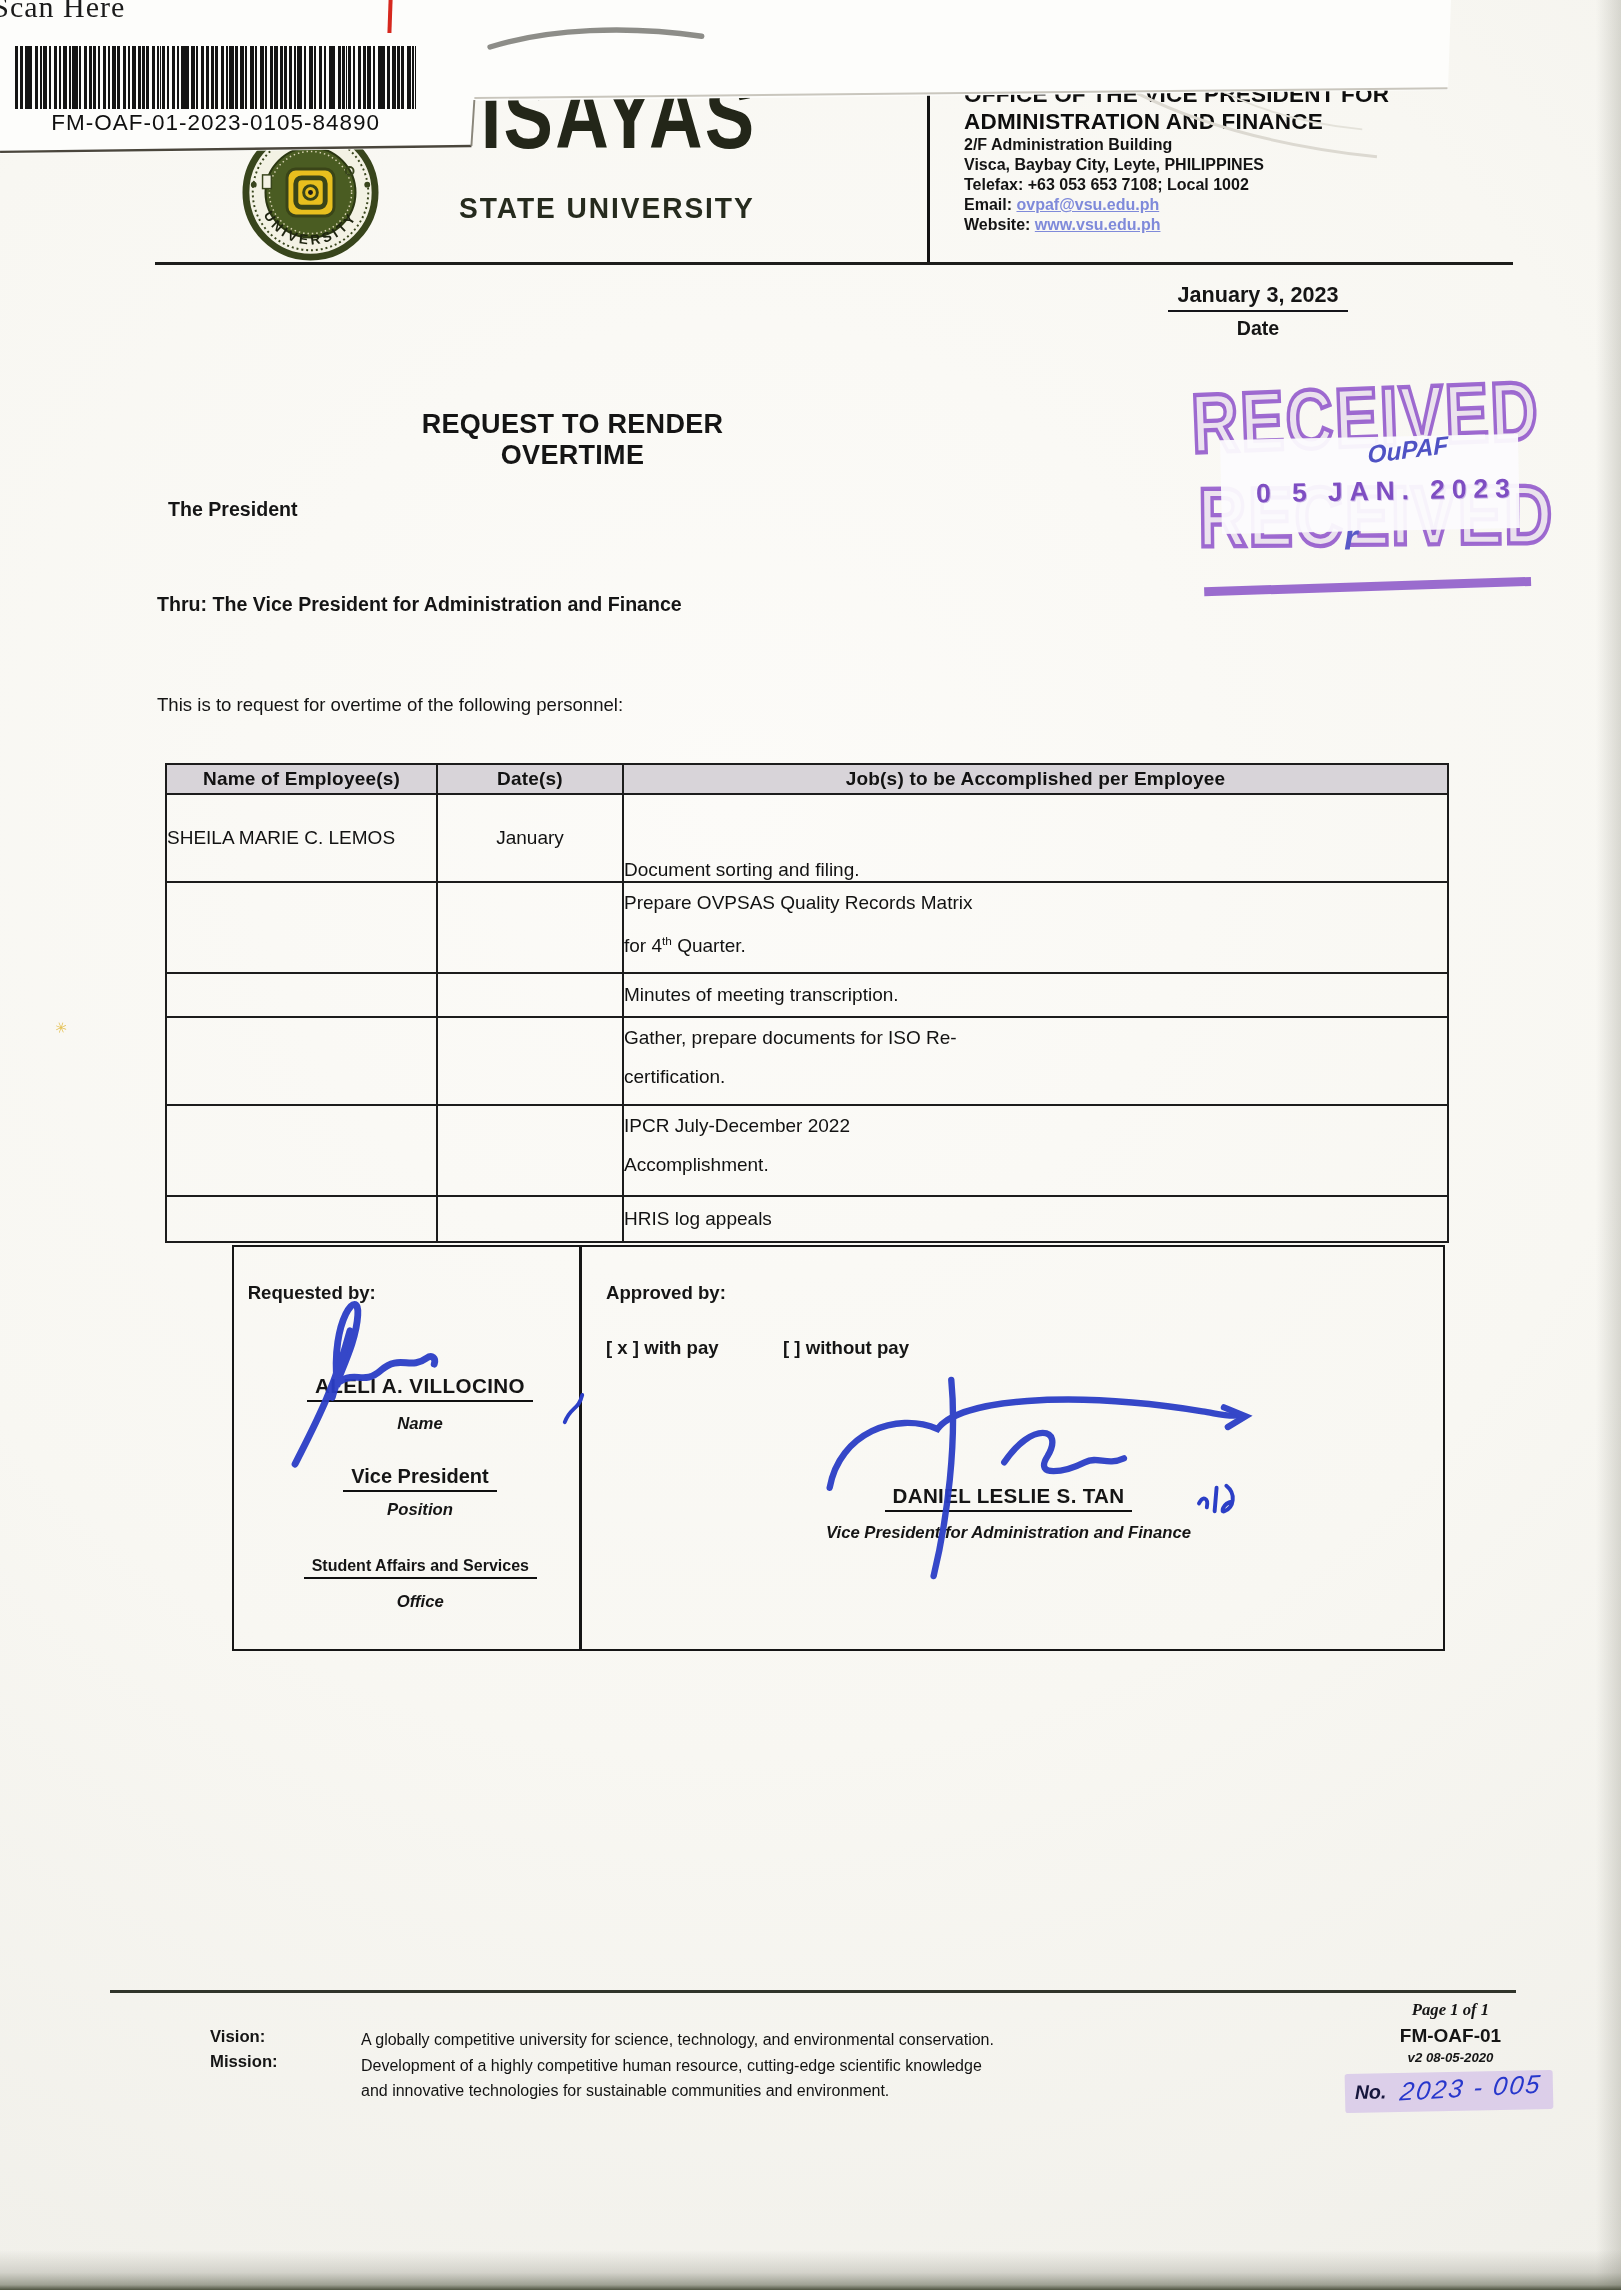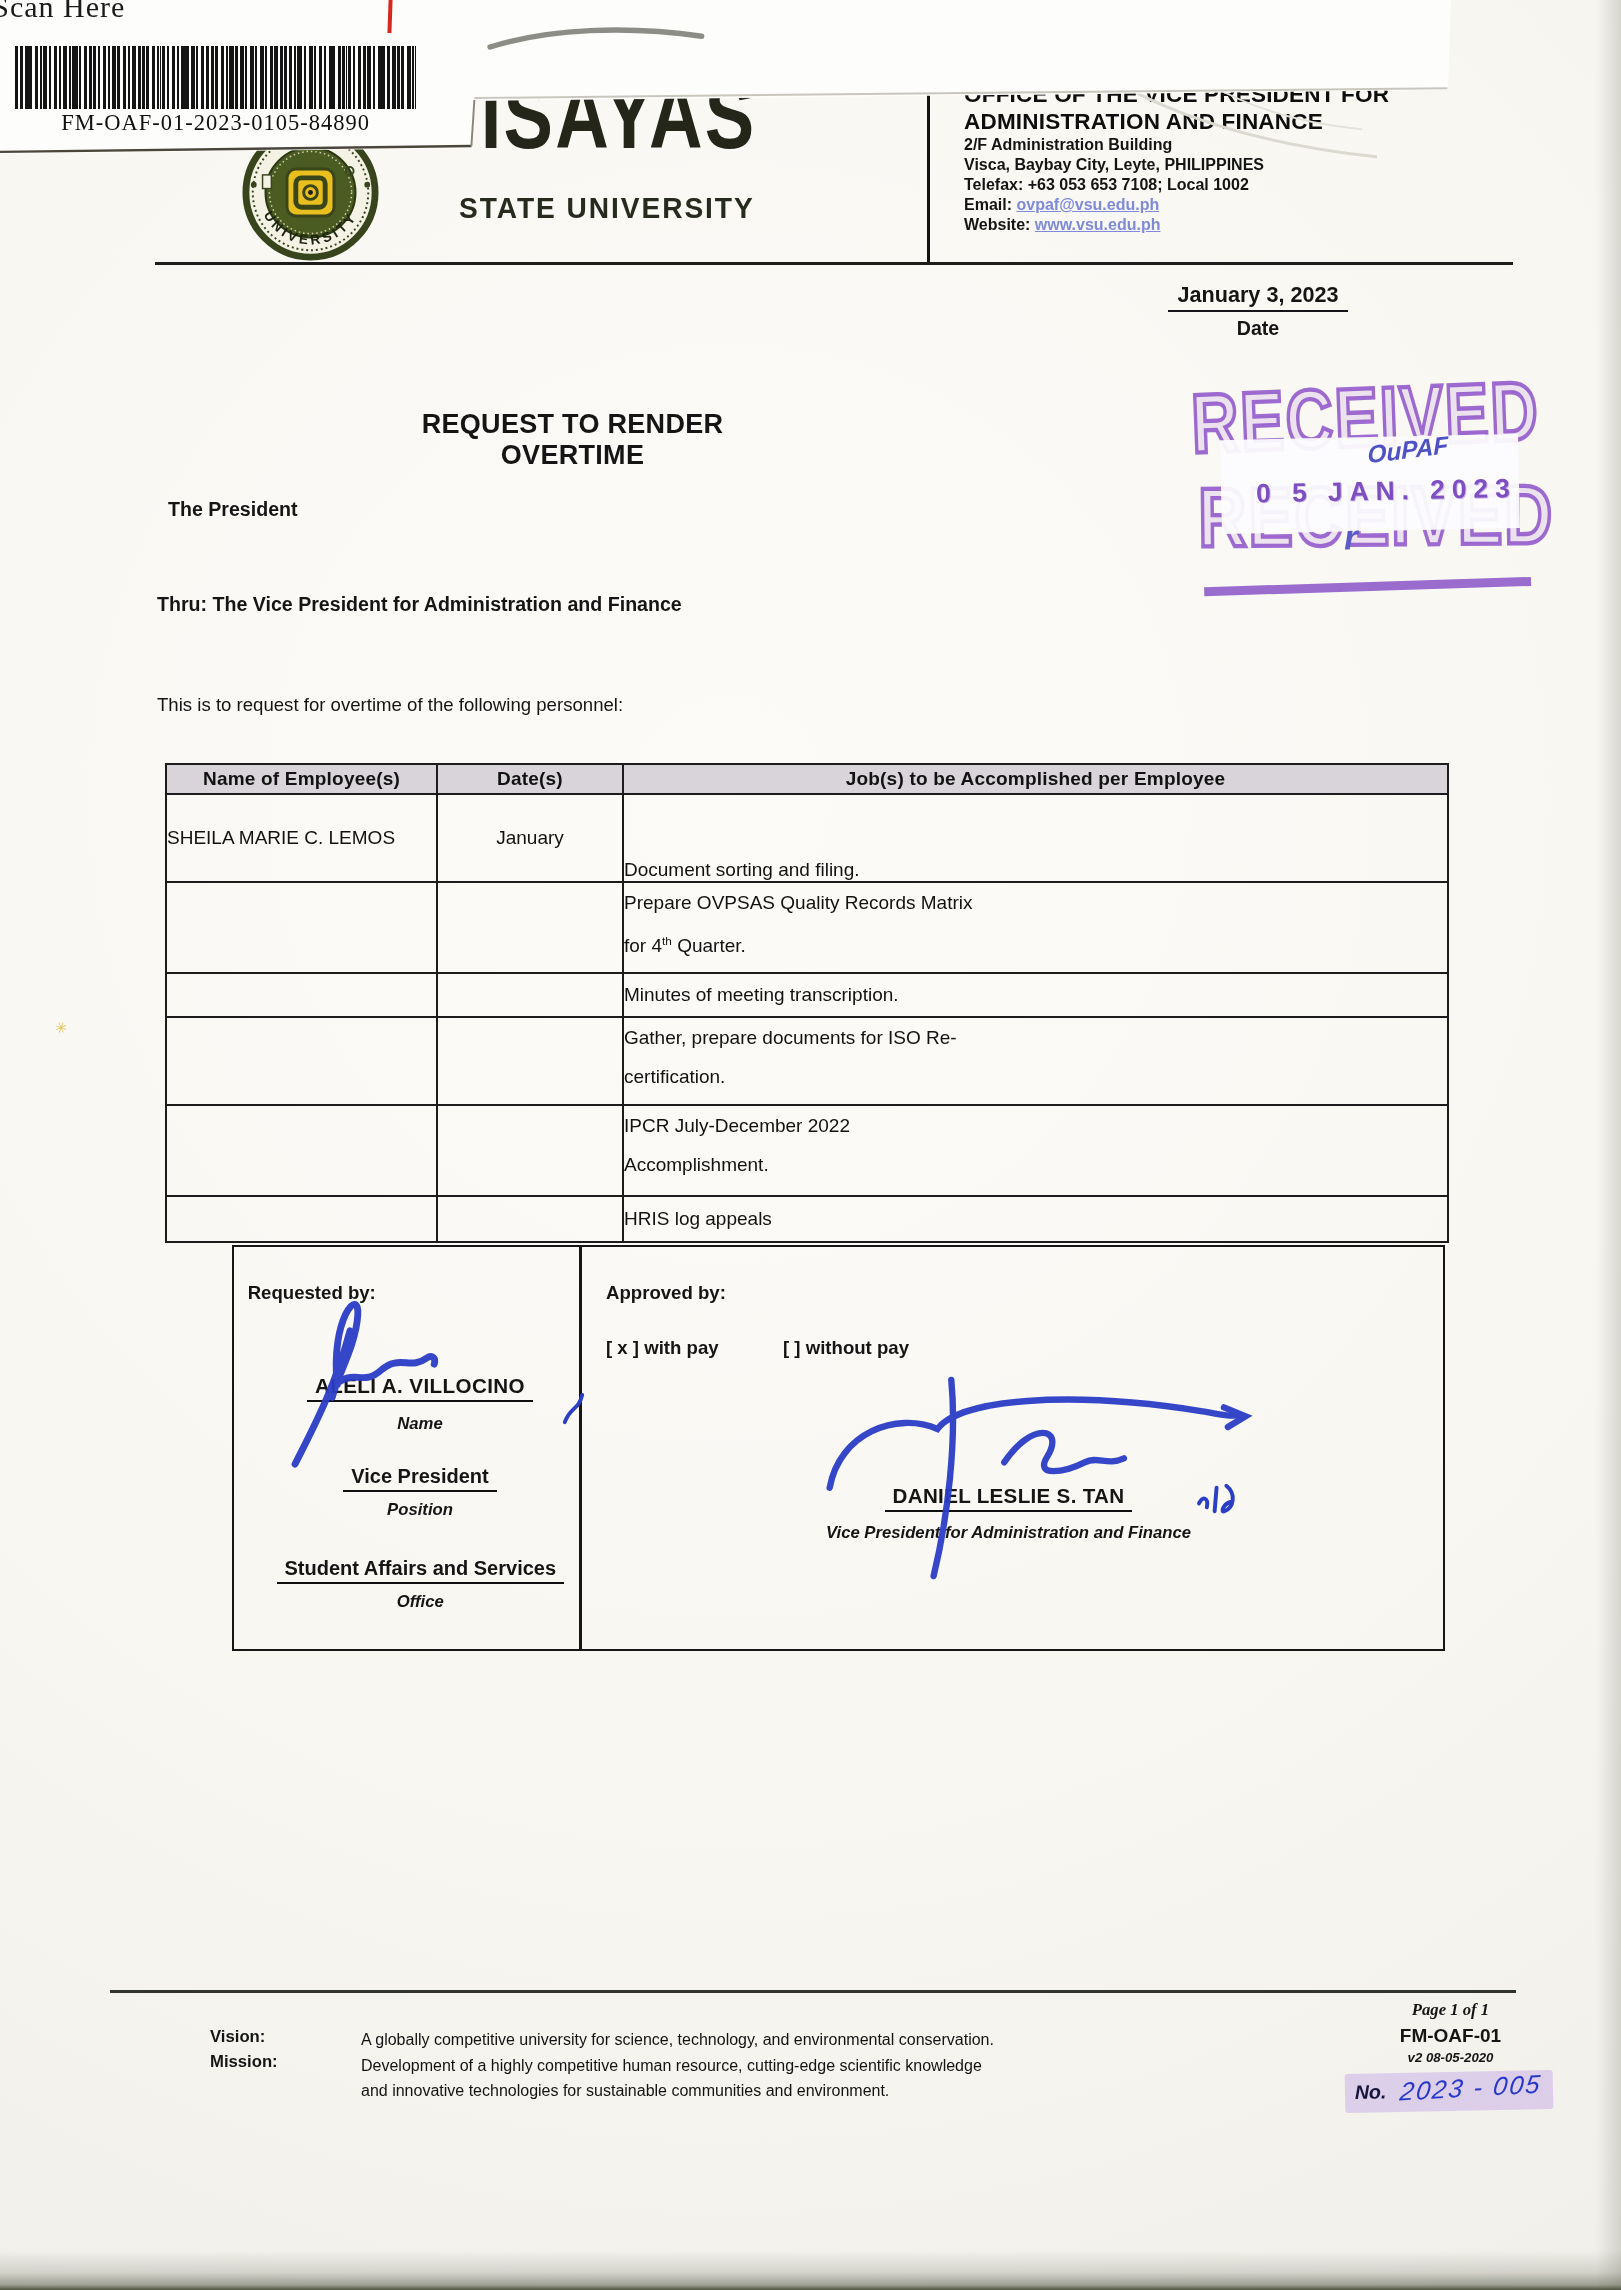--- a/index.html
+++ b/index.html
@@ -15,21 +15,21 @@
     clip-path:polygon(0 0,1451px 0,1448px 90px,474px 101px,471px 148px,0 154px);}
   .edge-svg{left:0;top:0;width:1621px;height:294px;z-index:6;pointer-events:none;}
   .scanhere{left:-7.8px;top:-9.8px;z-index:7;font-family:"Liberation Serif",serif;font-size:30px;letter-spacing:1px;color:#1b1b1b;}
   .barcode{left:14.7px;top:46px;width:402px;height:63px;z-index:7;
     background:
       repeating-linear-gradient(90deg,#141414 0 2px,transparent 2px 4.9px),
       repeating-linear-gradient(90deg,#141414 0 2.9px,transparent 2.9px 9.8px),
       repeating-linear-gradient(90deg,#141414 0 1px,transparent 1px 6.9px),
       repeating-linear-gradient(90deg,transparent 0 11.8px,#141414 11.8px 13.7px,transparent 13.7px 22.5px);}
   .barcode-num{left:14.7px;top:110px;width:402px;text-align:center;z-index:7;
-    font-family:Liberation Serif, serif;font-size:22.5px;letter-spacing:1px;color:#101010;}
+    font-family:Liberation Sans, sans-serif;font-size:22.5px;letter-spacing:1px;color:#101010;}
   .red-tick{left:388px;top:0;width:3.9px;height:33px;background:#d6281e;z-index:8;transform:rotate(2deg);}
   
   .seal{left:242px;top:124px;z-index:2;}
   .wordmark1{left:429px;top:61px;z-index:1;font-size:95px;font-weight:600;letter-spacing:2.9px;color:#232619;
     transform:scaleX(.78);transform-origin:left top;white-space:nowrap;}
   .wordmark2{left:459px;top:192px;z-index:1;font-size:29px;font-weight:600;letter-spacing:2px;color:#262b1e;
     transform:scaleX(.97);transform-origin:left top;white-space:nowrap;}
   .hdr-rule{left:155px;top:262px;width:1358px;height:2.9px;background:#1d1d1b;}
   .vline{left:927px;top:82px;width:2.9px;height:180px;background:#131313;}
   .office-block{left:964px;top:82px;width:564px;}
@@ -71,21 +71,21 @@
   td sup{font-size:11.8px;}
   
   .sigbox{left:232px;top:1245px;width:1209px;height:402px;border:2.9px solid #161616;}
   .sig-divider{position:absolute;left:345px;top:0;bottom:0;width:2.9px;background:#161616;}
   .sig-label{position:absolute;font-size:18.6px;font-weight:700;}
   .u-line{display:inline-block;border-bottom:2.9px solid #101010;padding:0 7.8px 2px;font-weight:700;}
   .req-name{position:absolute;left:29px;top:127px;width:314px;text-align:center;font-size:20.6px;letter-spacing:0.4px;}
   .req-name-label{position:absolute;left:29px;top:167px;width:314px;text-align:center;font-style:italic;font-size:16.7px;font-weight:600;}
   .req-pos{position:absolute;left:29px;top:218px;width:314px;text-align:center;font-size:20px;}
   .req-pos-label{position:absolute;left:29px;top:253px;width:314px;text-align:center;font-style:italic;font-size:16.7px;font-weight:600;}
-  .req-office{position:absolute;left:9.8px;top:310px;width:353px;text-align:center;font-size:20px;}
+  .req-office{position:absolute;left:9.8px;top:310px;width:353px;text-align:center;font-size:16px;}
   .req-office-label{position:absolute;left:9.8px;top:345px;width:353px;text-align:center;font-style:italic;font-size:16.7px;font-weight:600;}
   .pay-line{position:absolute;left:372px;top:90px;font-size:18.6px;font-weight:700;}
   .pay-without{position:absolute;left:549px;top:90px;font-size:18.6px;font-weight:700;}
   .app-name{position:absolute;left:510px;top:237px;width:529px;text-align:center;font-size:20.6px;letter-spacing:0.3px;}
   .app-title{position:absolute;left:510px;top:276px;width:529px;text-align:center;font-style:italic;font-size:16.7px;font-weight:600;}
   .sig-svg{position:absolute;z-index:2;}
   
   .ftr-rule{left:110px;top:1990px;width:1406px;height:3.4px;background:#30342a;}
   .f-label{font-size:16.7px;font-weight:700;}
   .vision-label{left:210px;top:2027px;} .mission-label{left:210px;top:2052px;}

